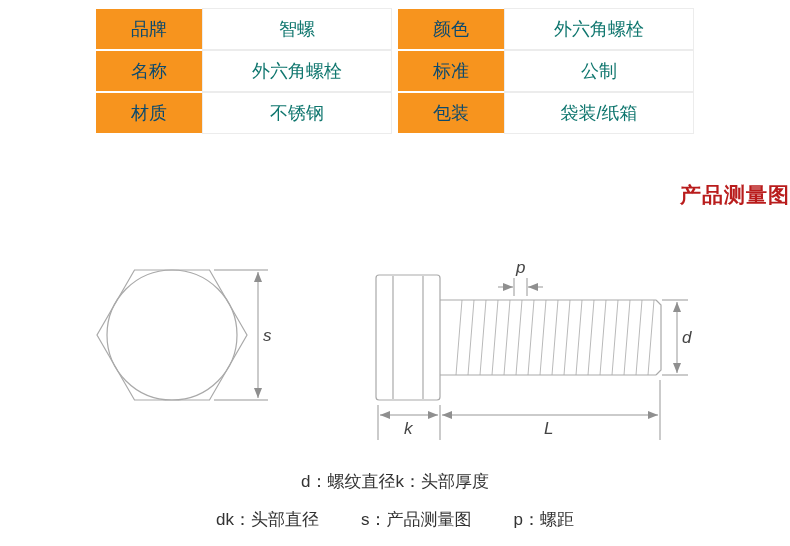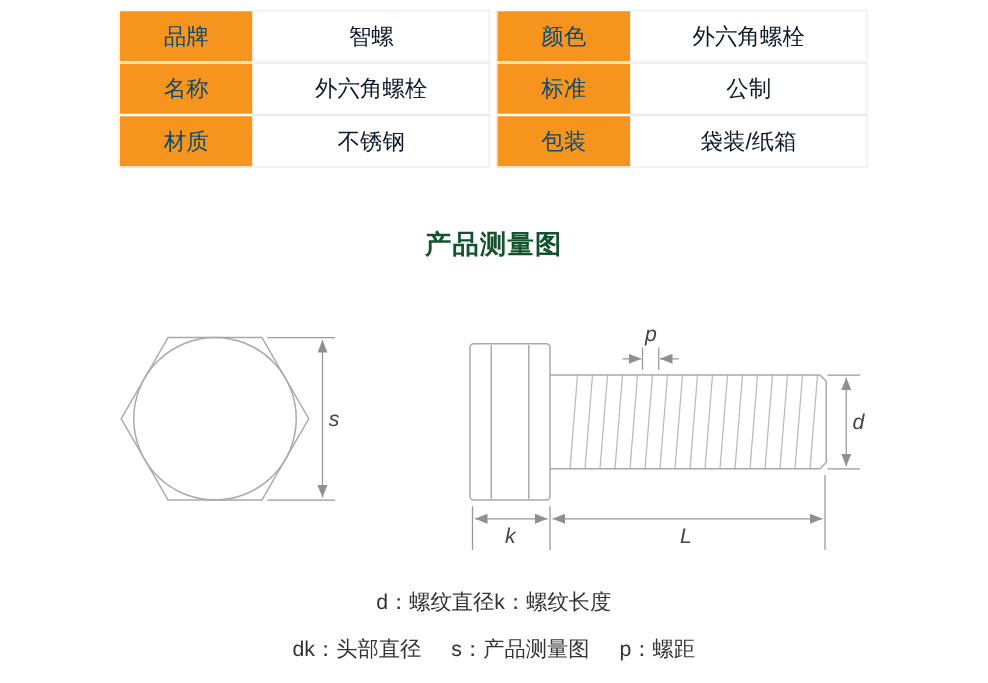--- a/index.html
+++ b/index.html
@@ -4,44 +4,44 @@
 <style>
   html,body { margin:0; padding:0; background:#fff; }
   .page {
     position:relative; width:790px; height:546px; background:#fff;
     font-family:"Liberation Sans", sans-serif; overflow:hidden;
   }
 
   
   .spec-wrap { position:absolute; top:8px; left:95px; width:600px; display:flex; gap:5px; }
   table.spec { border-collapse:separate; border-spacing:0; width:297px; table-layout:fixed; }
-  .spec td { height:38px; text-align:center; vertical-align:middle; font-size:18px; color:#0f172a; }
+  .spec td { height:38px; text-align:center; vertical-align:middle; font-size:18px; color:#0f766e; }
   .spec td.lbl { width:104px; background:#f7941e; color:#0c4a6e; border:1px solid #fff; border-right:none; }
   .spec td.val { background:#fff; border:1px solid #ececec; }
 
   
   .sec-title {
     position:absolute; top:181px; left:0; width:100%;
-    text-align:center; font-size:21px; font-weight:600; color:#14532d; letter-spacing:1px;
+    text-align:right; font-size:21px; font-weight:600; color:#b91c1c; letter-spacing:1px;
   }
 
   
   .diagram { position:absolute; top:240px; left:0; }
   .outline { stroke:#a9a9a9; fill:none; stroke-width:1.2; }
   .dim { stroke:#979797; fill:none; stroke-width:1; }
   .dim-label { font-family:"Liberation Sans", sans-serif; font-size:17px; fill:#444; font-style:italic; }
 
   
   .legend {
     position:absolute; left:0; width:100%;
     display:flex; justify-content:center;
     font-size:17px; color:#333;
   }
   .legend-1 { top:470px; }
-  .legend-2 { top:508px; gap:24px; }
+  .legend-2 { top:508px; gap:42px; }
 </style>
 </head>
 <body>
 
 <div class="page">
 
   <div class="spec-wrap">
     <table class="spec">
       <tbody>
           <tr>
@@ -135,21 +135,21 @@
 
     <g class="dim">
       <line x1="660" y1="140" x2="660" y2="200"></line>
       <line x1="442" y1="175" x2="658" y2="175" marker-start="url(#arr)" marker-end="url(#arr)"></line>
     </g>
     <text class="dim-label" x="544" y="194">L</text>
   </svg>
 
   <div class="legend legend-1">
     <span>d：螺纹直径</span>
-    <span>k：螺纹长度</span>
+    <span>k：头部厚度</span>
   </div>
   <div class="legend legend-2">
     <span>dk：头部直径</span>
     <span>s：产品测量图</span>
     <span>p：螺距</span>
   </div>
 
 </div>
 
 </body></html>

